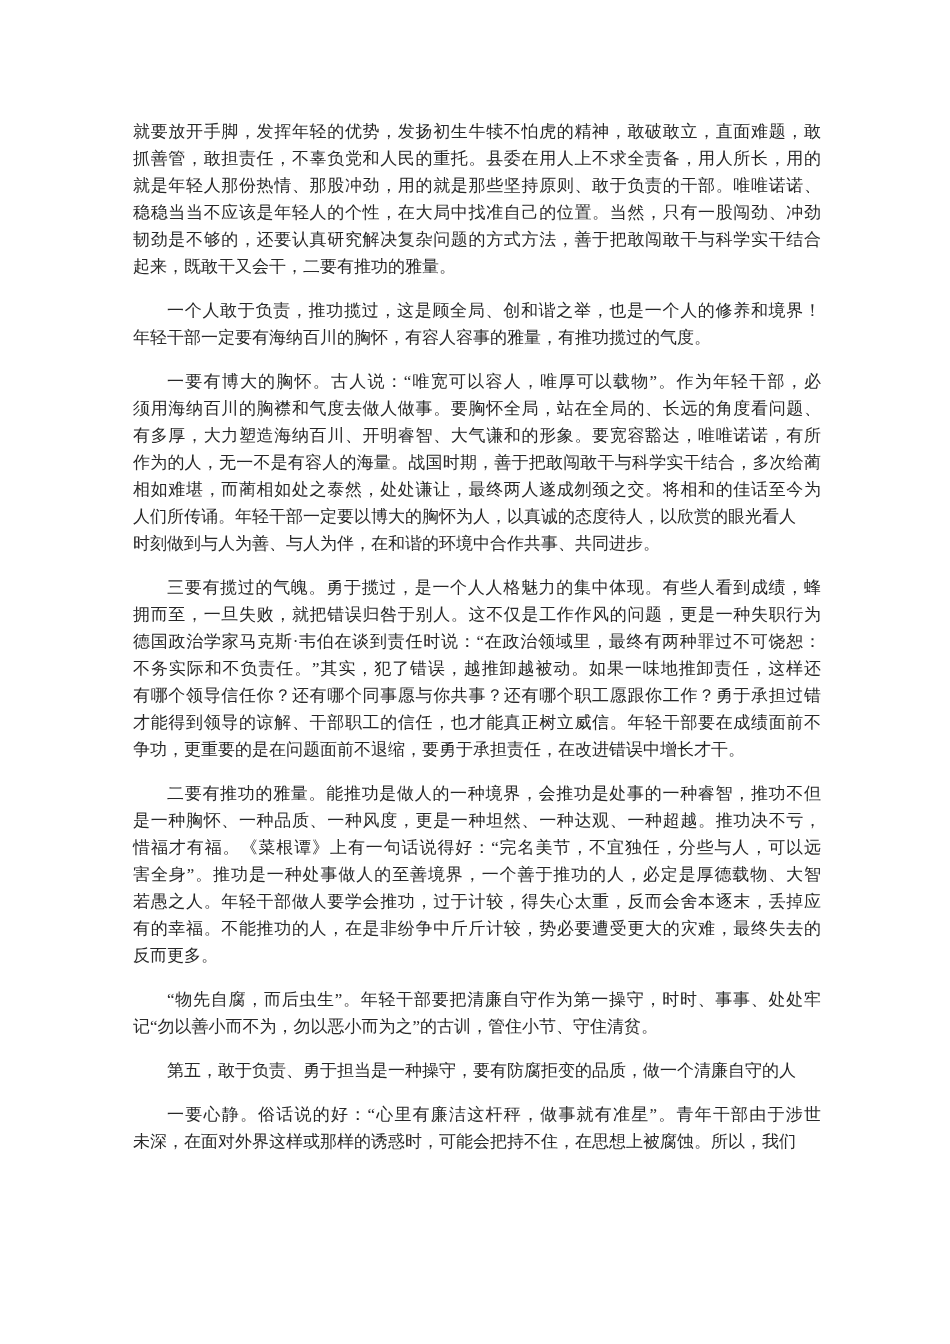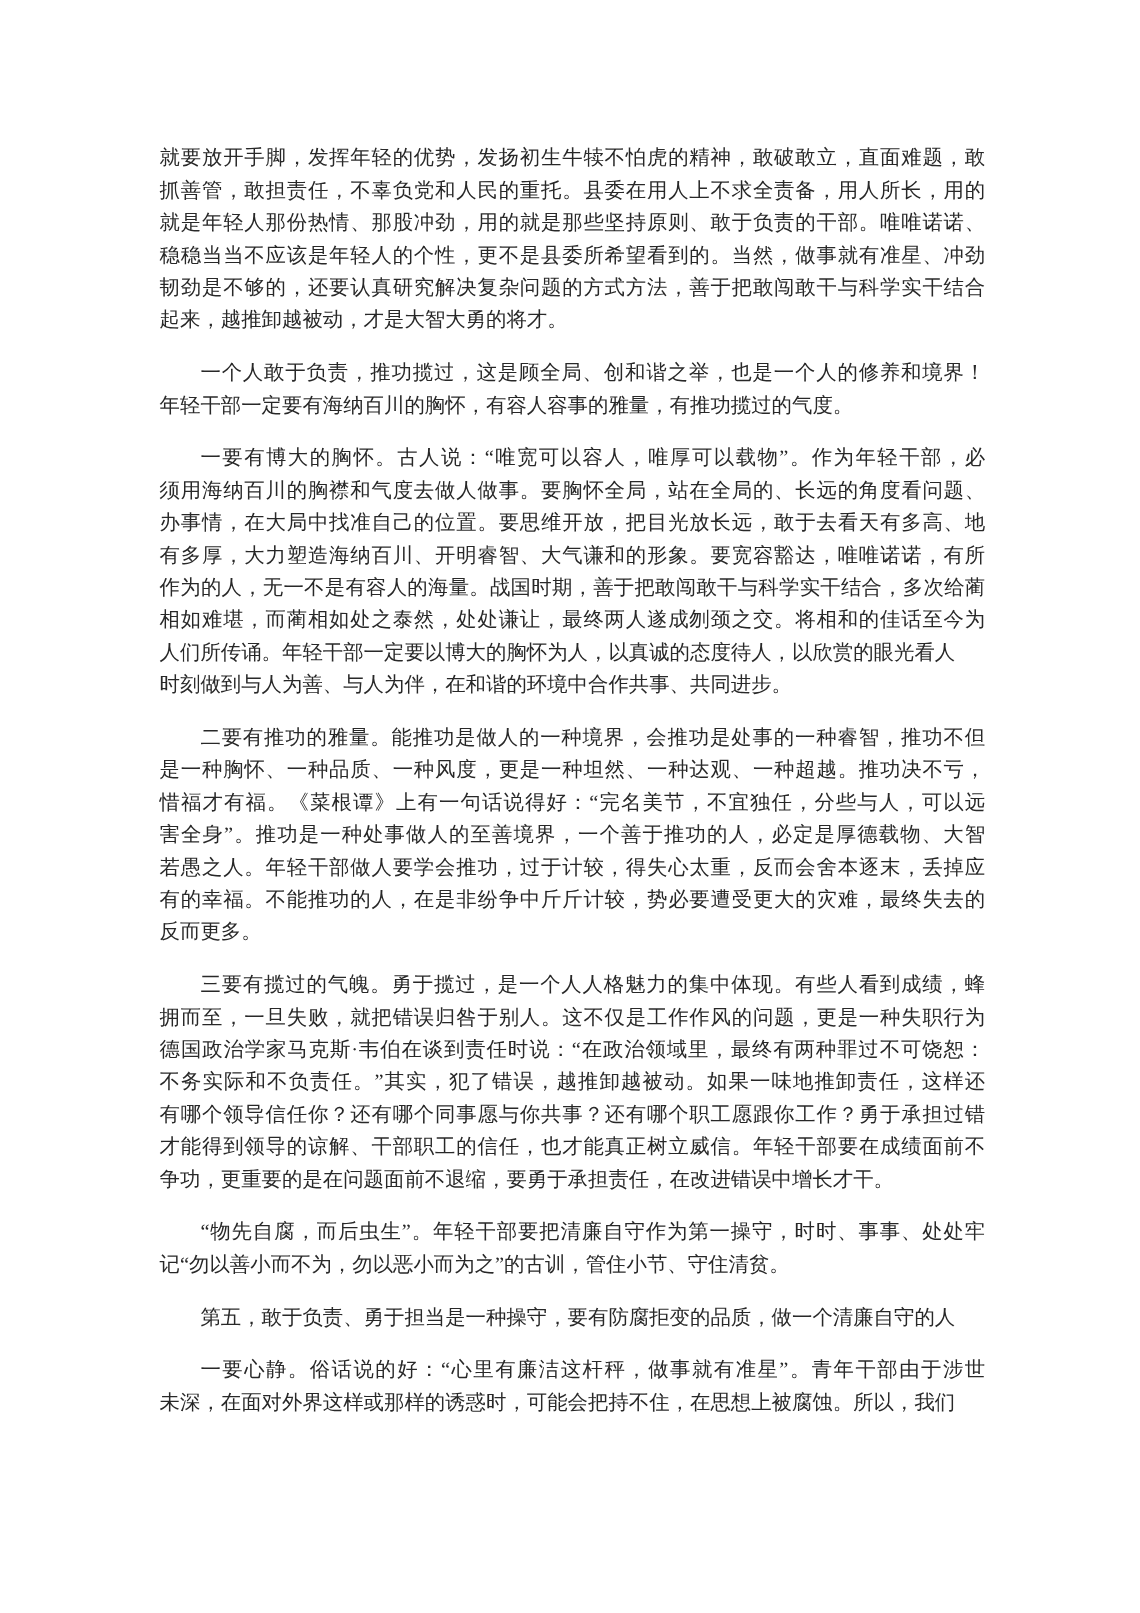--- a/index.html
+++ b/index.html
@@ -44,55 +44,54 @@
 </style>
 </head>
 <body>
 
 <div class="page">
   <div class="doc-body" style="color: rgb(40, 40, 40);">
       <p class="para">
         <span class="line fill">就要放开手脚，发挥年轻的优势，发扬初生牛犊不怕虎的精神，敢破敢立，直面难题，敢</span>
         <span class="line fill">抓善管，敢担责任，不辜负党和人民的重托。县委在用人上不求全责备，用人所长，用的</span>
         <span class="line fill">就是年轻人那份热情、那股冲劲，用的就是那些坚持原则、敢于负责的干部。唯唯诺诺、</span>
-        <span class="line fill">稳稳当当不应该是年轻人的个性，更不是县委所希望看到的。当然，做事就有准星、冲劲</span>
+        <span class="line fill">稳稳当当不应该是年轻人的个性，在大局中找准自己的位置。当然，只有一股闯劲、冲劲</span>
         <span class="line fill">韧劲是不够的，还要认真研究解决复杂问题的方式方法，善于把敢闯敢干与科学实干结合</span>
-        <span class="line">起来，越推卸越被动，才是大智大勇的将才。</span>
+        <span class="line">起来，既敢干又会干，二要有推功的雅量。</span>
       </p>
       <p class="para indent">
         <span class="line fill">一个人敢于负责，推功揽过，这是顾全局、创和谐之举，也是一个人的修养和境界！</span>
         <span class="line">年轻干部一定要有海纳百川的胸怀，有容人容事的雅量，有推功揽过的气度。</span>
       </p>
       <p class="para indent">
         <span class="line fill">一要有博大的胸怀。古人说：“唯宽可以容人，唯厚可以载物”。作为年轻干部，必</span>
         <span class="line fill">须用海纳百川的胸襟和气度去做人做事。要胸怀全局，站在全局的、长远的角度看问题、</span>
-        <span class="line fill">办事情，在大局中找准自己的位置。要思维开放，把目光放长远，敢于去看天有多高、地</span>
         <span class="line fill">有多厚，大力塑造海纳百川、开明睿智、大气谦和的形象。要宽容豁达，唯唯诺诺，有所</span>
         <span class="line fill">作为的人，无一不是有容人的海量。战国时期，善于把敢闯敢干与科学实干结合，多次给蔺</span>
         <span class="line fill">相如难堪，而蔺相如处之泰然，处处谦让，最终两人遂成刎颈之交。将相和的佳话至今为</span>
         <span class="line">人们所传诵。年轻干部一定要以博大的胸怀为人，以真诚的态度待人，以欣赏的眼光看人</span>
         <span class="line">时刻做到与人为善、与人为伴，在和谐的环境中合作共事、共同进步。</span>
+      </p>
+      <p class="para indent">
+        <span class="line fill">三要有揽过的气魄。勇于揽过，是一个人人格魅力的集中体现。有些人看到成绩，蜂</span>
+        <span class="line fill">拥而至，一旦失败，就把错误归咎于别人。这不仅是工作作风的问题，更是一种失职行为</span>
+        <span class="line fill">德国政治学家马克斯·韦伯在谈到责任时说：“在政治领域里，最终有两种罪过不可饶恕：</span>
+        <span class="line fill">不务实际和不负责任。”其实，犯了错误，越推卸越被动。如果一味地推卸责任，这样还</span>
+        <span class="line fill">有哪个领导信任你？还有哪个同事愿与你共事？还有哪个职工愿跟你工作？勇于承担过错</span>
+        <span class="line fill">才能得到领导的谅解、干部职工的信任，也才能真正树立威信。年轻干部要在成绩面前不</span>
+        <span class="line">争功，更重要的是在问题面前不退缩，要勇于承担责任，在改进错误中增长才干。</span>
       </p>
       <p class="para indent">
         <span class="line fill">二要有推功的雅量。能推功是做人的一种境界，会推功是处事的一种睿智，推功不但</span>
         <span class="line fill">是一种胸怀、一种品质、一种风度，更是一种坦然、一种达观、一种超越。推功决不亏，</span>
         <span class="line fill">惜福才有福。《菜根谭》上有一句话说得好：“完名美节，不宜独任，分些与人，可以远</span>
         <span class="line fill">害全身”。推功是一种处事做人的至善境界，一个善于推功的人，必定是厚德载物、大智</span>
         <span class="line fill">若愚之人。年轻干部做人要学会推功，过于计较，得失心太重，反而会舍本逐末，丢掉应</span>
         <span class="line fill">有的幸福。不能推功的人，在是非纷争中斤斤计较，势必要遭受更大的灾难，最终失去的</span>
         <span class="line">反而更多。</span>
-      </p>
-      <p class="para indent">
-        <span class="line fill">三要有揽过的气魄。勇于揽过，是一个人人格魅力的集中体现。有些人看到成绩，蜂</span>
-        <span class="line fill">拥而至，一旦失败，就把错误归咎于别人。这不仅是工作作风的问题，更是一种失职行为</span>
-        <span class="line fill">德国政治学家马克斯·韦伯在谈到责任时说：“在政治领域里，最终有两种罪过不可饶恕：</span>
-        <span class="line fill">不务实际和不负责任。”其实，犯了错误，越推卸越被动。如果一味地推卸责任，这样还</span>
-        <span class="line fill">有哪个领导信任你？还有哪个同事愿与你共事？还有哪个职工愿跟你工作？勇于承担过错</span>
-        <span class="line fill">才能得到领导的谅解、干部职工的信任，也才能真正树立威信。年轻干部要在成绩面前不</span>
-        <span class="line">争功，更重要的是在问题面前不退缩，要勇于承担责任，在改进错误中增长才干。</span>
       </p>
       <p class="para indent">
         <span class="line fill">“物先自腐，而后虫生”。年轻干部要把清廉自守作为第一操守，时时、事事、处处牢</span>
         <span class="line">记“勿以善小而不为，勿以恶小而为之”的古训，管住小节、守住清贫。</span>
       </p>
       <p class="para indent">
         <span class="line">第五，敢于负责、勇于担当是一种操守，要有防腐拒变的品质，做一个清廉自守的人</span>
       </p>
       <p class="para indent">
         <span class="line fill">一要心静。俗话说的好：“心里有廉洁这杆秤，做事就有准星”。青年干部由于涉世</span>

